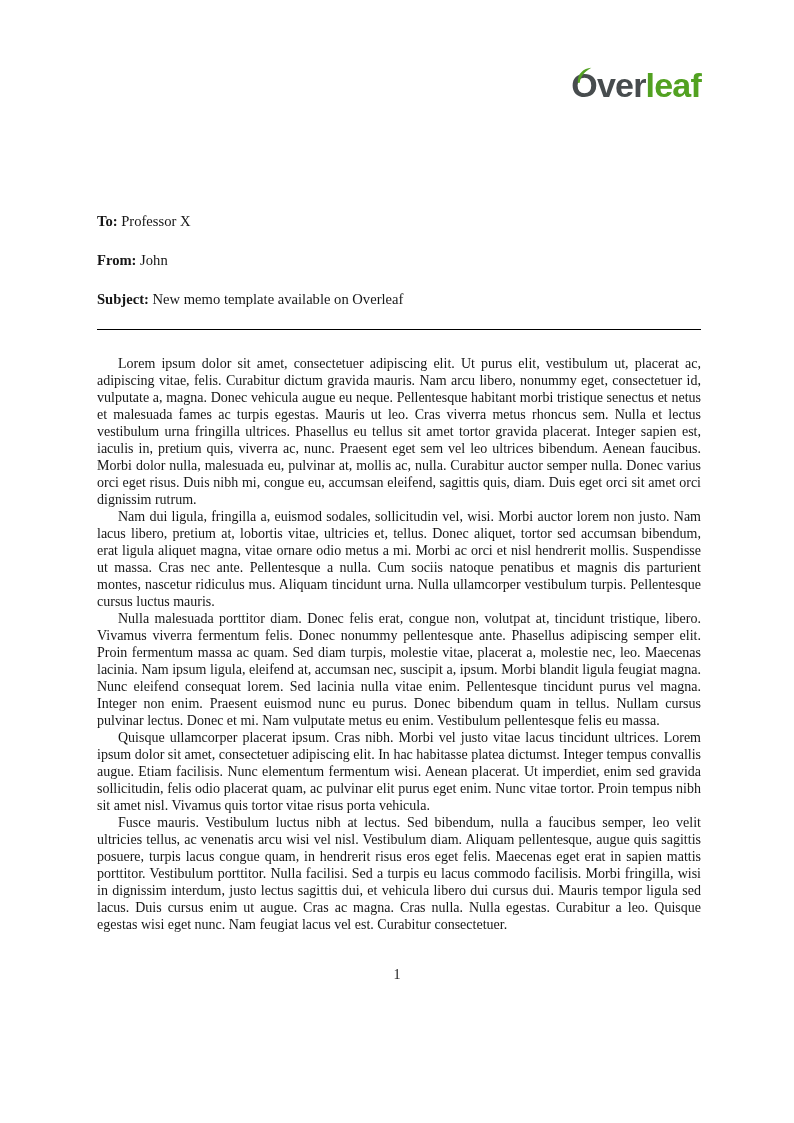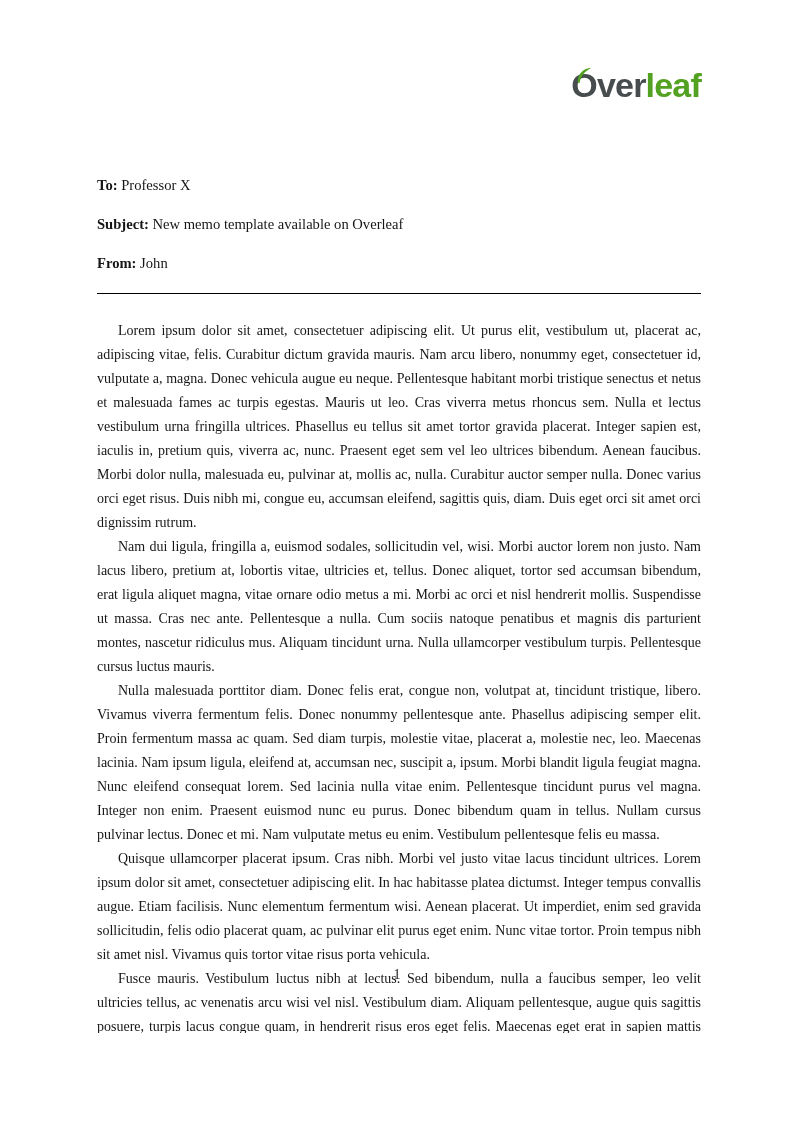--- a/index.html
+++ b/index.html
@@ -49,21 +49,21 @@
     position: absolute;
     top: 1px;
     left: 5px;
     width: 17px;
     height: 17px;
   }
   .logo-over { color: #474c4e; }
   .logo-leaf { color: #52a121; }
   
   .memo-head {
-    margin-top: 70px;
+    margin-top: 106px;
     font-size: 14.6px;
   }
   .memo-field {
     margin: 0 0 21px 0;
     line-height: 18px;
   }
   .memo-label {
     font-weight: 700;
   }
   .memo-rule {
@@ -72,21 +72,21 @@
     margin: 4px 0 0 0;
     height: 0;
   }
   
   .memo-body {
     margin-top: 25px;
   }
   .memo-body p {
     margin: 0;
     font-size: 14px;
-    line-height: 24px;
+    line-height: 17px;
     text-align: justify;
     text-indent: 1.5em;
     hyphens: auto;
     -webkit-hyphens: auto;
   }
   
   .page-footer {
     position: absolute;
     left: 0;
     right: 0;
@@ -112,26 +112,26 @@
         </span><span class="logo-leaf">leaf</span>
       </div>
     </div>
 
     <div class="memo-head">
       <p class="memo-field">
         <span class="memo-label">To:</span>
         <span>Professor X</span>
       </p>
       <p class="memo-field">
+        <span class="memo-label">From:</span>
+        <span>John</span>
+      </p>
+      <p class="memo-field">
         <span class="memo-label">Subject:</span>
         <span>New memo template available on Overleaf</span>
-      </p>
-      <p class="memo-field">
-        <span class="memo-label">From:</span>
-        <span>John</span>
       </p>
     </div>
 
     <hr class="memo-rule">
 
     <div class="memo-body" lang="la">
       <p>Lorem ipsum dolor sit amet, consectetuer adipiscing elit. Ut purus elit, vestibulum ut, placerat ac, adipiscing vitae, felis. Curabitur dictum gravida mauris. Nam arcu libero, nonummy eget, consectetuer id, vulputate a, magna. Donec vehicula augue eu neque. Pellentesque habitant morbi tristique senectus et netus et malesuada fames ac turpis egestas. Mauris ut leo. Cras viverra metus rhoncus sem. Nulla et lectus vestibulum urna fringilla ultrices. Phasellus eu tellus sit amet tortor gravida placerat. Integer sapien est, iaculis in, pretium quis, viverra ac, nunc. Praesent eget sem vel leo ultrices bibendum. Aenean faucibus. Morbi dolor nulla, malesuada eu, pulvinar at, mollis ac, nulla. Curabitur auctor semper nulla. Donec varius orci eget risus. Duis nibh mi, congue eu, accumsan eleifend, sagittis quis, diam. Duis eget orci sit amet orci dignissim rutrum.</p>
       <p>Nam dui ligula, fringilla a, euismod sodales, sollicitudin vel, wisi. Morbi auctor lorem non justo. Nam lacus libero, pretium at, lobortis vitae, ultricies et, tellus. Donec aliquet, tortor sed accumsan bibendum, erat ligula aliquet magna, vitae ornare odio metus a mi. Morbi ac orci et nisl hendrerit mollis. Suspendisse ut massa. Cras nec ante. Pellentesque a nulla. Cum sociis natoque penatibus et magnis dis parturient montes, nascetur ridiculus mus. Aliquam tincidunt urna. Nulla ullamcorper vestibulum turpis. Pellentesque cursus luctus mauris.</p>
       <p>Nulla malesuada porttitor diam. Donec felis erat, congue non, volutpat at, tincidunt tristique, libero. Vivamus viverra fermentum felis. Donec nonummy pellentesque ante. Phasellus adipiscing semper elit. Proin fermentum massa ac quam. Sed diam turpis, molestie vitae, placerat a, molestie nec, leo. Maecenas lacinia. Nam ipsum ligula, eleifend at, accumsan nec, suscipit a, ipsum. Morbi blandit ligula feugiat magna. Nunc eleifend consequat lorem. Sed lacinia nulla vitae enim. Pellentesque tincidunt purus vel magna. Integer non enim. Praesent euismod nunc eu purus. Donec bibendum quam in tellus. Nullam cursus pulvinar lectus. Donec et mi. Nam vulputate metus eu enim. Vestibulum pellentesque felis eu massa.</p>
       <p>Quisque ullamcorper placerat ipsum. Cras nibh. Morbi vel justo vitae lacus tincidunt ultrices. Lorem ipsum dolor sit amet, consectetuer adipiscing elit. In hac habitasse platea dictumst. Integer tempus convallis augue. Etiam facilisis. Nunc elementum fermentum wisi. Aenean placerat. Ut imperdiet, enim sed gravida sollicitudin, felis odio placerat quam, ac pulvinar elit purus eget enim. Nunc vitae tortor. Proin tempus nibh sit amet nisl. Vivamus quis tortor vitae risus porta vehicula.</p>

